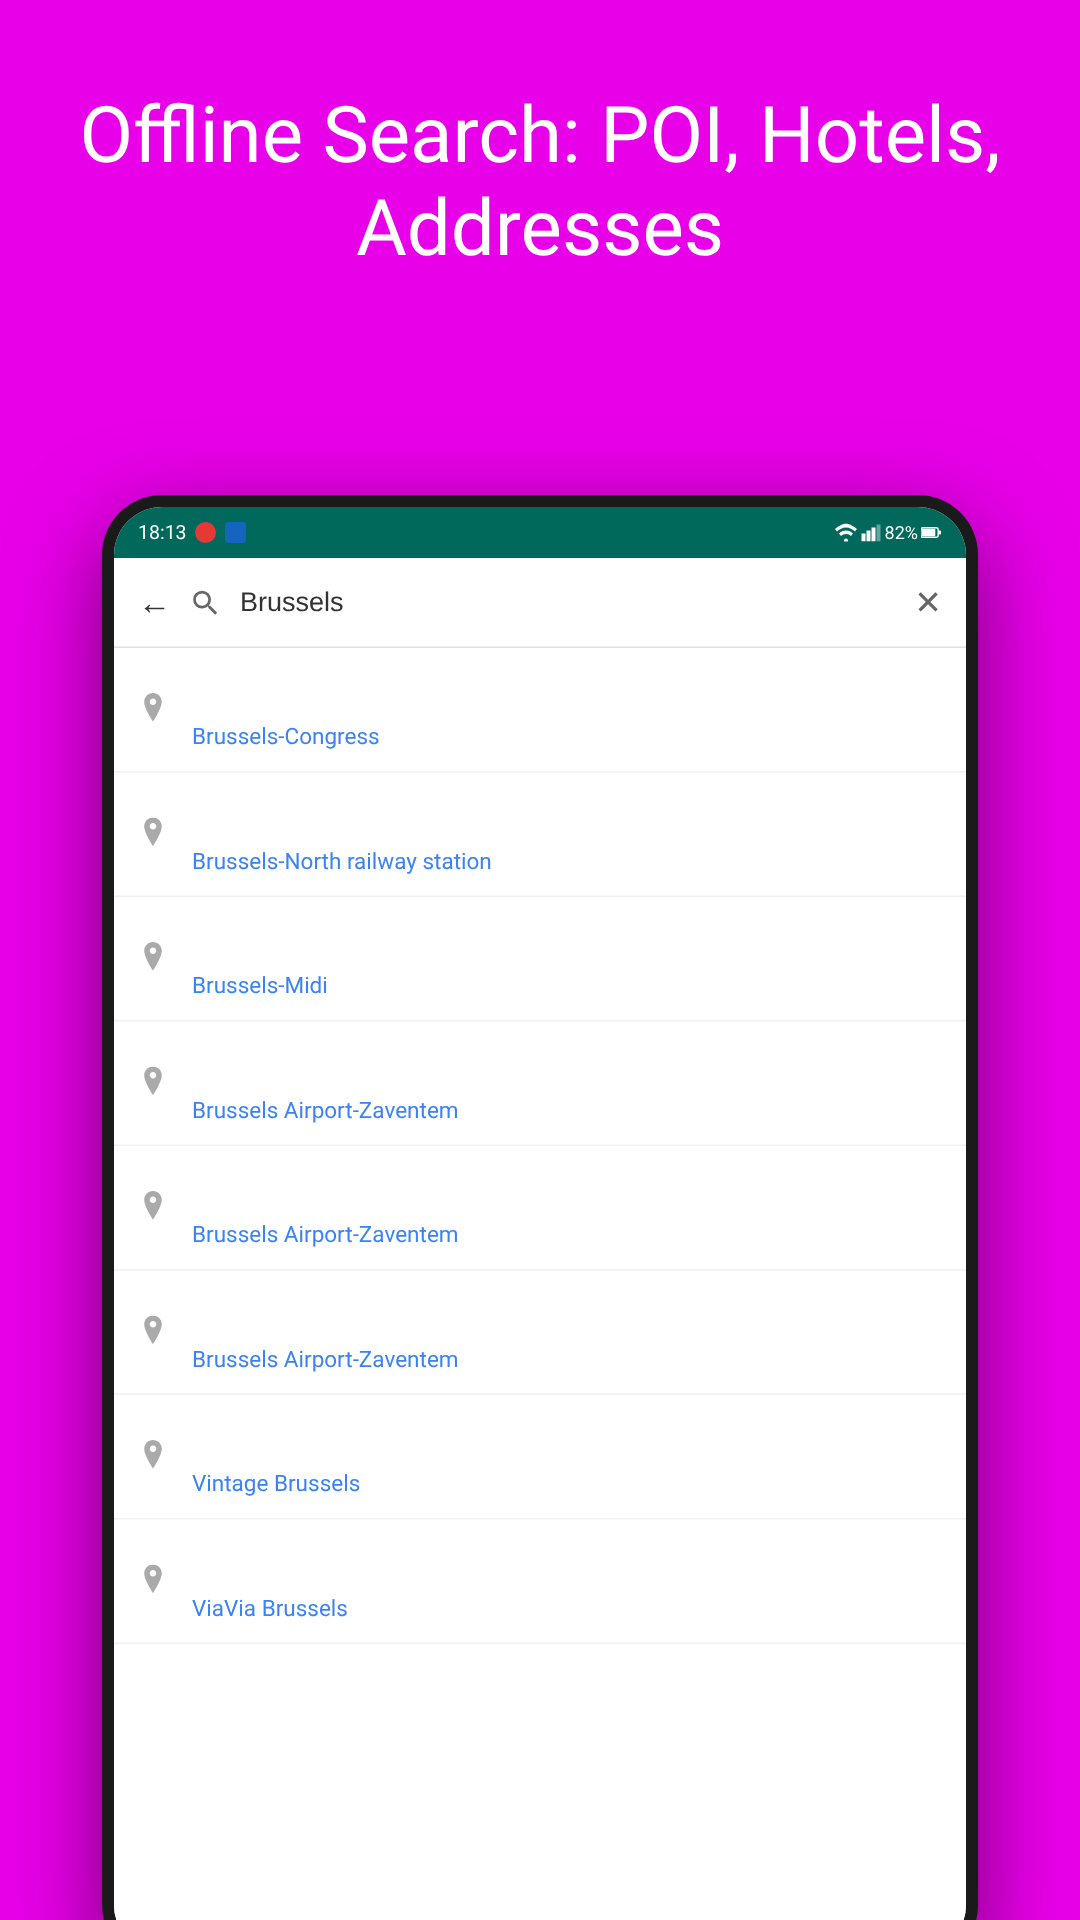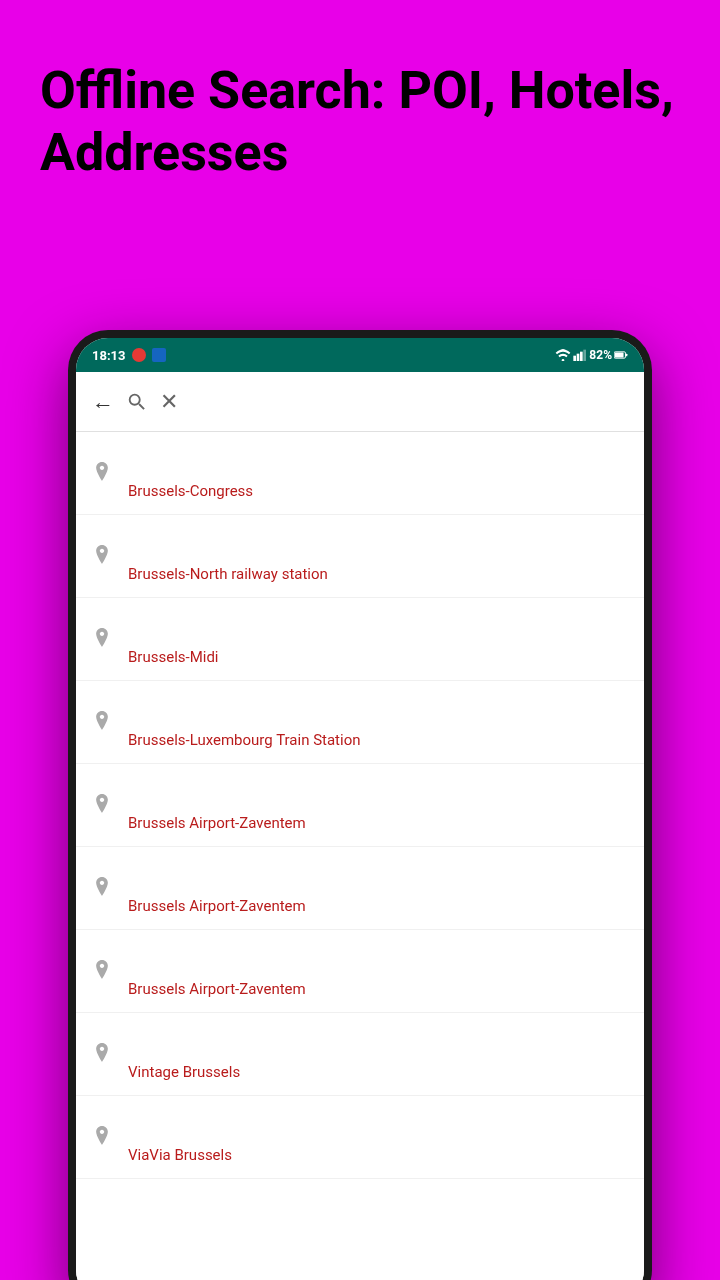--- a/index.html
+++ b/index.html
@@ -7,24 +7,25 @@
     body {
       width: 720px;
       height: 1280px;
       background-color: #e800e8;
       font-family: 'Roboto', Arial, sans-serif;
       overflow: hidden;
       position: relative;
     }
 
     .header-text {
-      color: #000000;
+      text-align: center;
+      color: #ffffff;
       padding: 60px 40px 40px;
       font-size: 52px;
-      font-weight: 700;
+      font-weight: 400;
       line-height: 1.2;
     }
 
     .phone-container {
       position: absolute;
       top: 330px;
       left: 68px;
       width: 584px;
       height: 980px;
       background: #1a1a1a;
@@ -44,21 +45,21 @@
     }
 
     .status-bar {
       background: #00695c;
       color: white;
       display: flex;
       justify-content: space-between;
       align-items: center;
       padding: 6px 16px;
       font-size: 13px;
-      font-weight: 700;
+      font-weight: 400;
       min-height: 34px;
     }
 
     .status-left {
       display: flex;
       align-items: center;
       gap: 6px;
     }
 
     .status-right {
@@ -133,21 +134,21 @@
     }
 
     .pin-svg {
       width: 18px;
       height: 22px;
       fill: #aaa;
     }
 
     .result-text {
       font-size: 15px;
-      color: #b91c1c;
+      color: #3b82f6;
       font-weight: 400;
       margin-top: 36px;
     }
   </style>
 </head>
 <body>
 
 <div class="header-text">
   <span>Offline Search:
 POI, Hotels, Addresses</span>
@@ -184,20 +185,21 @@
           <rect x="18" y="4" width="3" height="4" rx="1" fill="white"></rect>
         </svg>
       </div>
     </div>
 
     <div class="search-bar">
       <button class="back-btn">←</button>
       <svg width="22" height="22" viewBox="0 0 24 24" fill="#666">
         <path d="M15.5 14h-.79l-.28-.27A6.471 6.471 0 0 0 16 9.5 6.5 6.5 0 1 0 9.5 16c1.61 0 3.09-.59 4.23-1.57l.27.28v.79l5 4.99L20.49 19l-4.99-5zm-6 0C7.01 14 5 11.99 5 9.5S7.01 5 9.5 5 14 7.01 14 9.5 11.99 14 9.5 14z"></path>
       </svg>
+      <input type="text" readonly="" value="Brussels" style="">
       <button class="clear-btn">✕</button>
     </div>
 
     <div class="results-list" id="results-container">
     <div class="result-item">
       <div class="pin-icon">
         <svg class="pin-svg" viewBox="0 0 24 30" xmlns="http://www.w3.org/2000/svg">
           <path d="M12 0C7.6 0 4 3.6 4 8c0 6 8 18 8 18s8-12 8-18c0-4.4-3.6-8-8-8zm0 11c-1.7 0-3-1.3-3-3s1.3-3 3-3 3 1.3 3 3-1.3 3-3 3z"></path>
         </svg>
       </div>
@@ -218,28 +220,20 @@
         </svg>
       </div>
       <span class="result-text">Brussels-Midi</span>
     </div>
         <div class="result-item">
       <div class="pin-icon">
         <svg class="pin-svg" viewBox="0 0 24 30" xmlns="http://www.w3.org/2000/svg">
           <path d="M12 0C7.6 0 4 3.6 4 8c0 6 8 18 8 18s8-12 8-18c0-4.4-3.6-8-8-8zm0 11c-1.7 0-3-1.3-3-3s1.3-3 3-3 3 1.3 3 3-1.3 3-3 3z"></path>
         </svg>
       </div>
-      <span class="result-text">Brussels-Luxembourg Train Station</span>
-    </div>
-        <div class="result-item">
-      <div class="pin-icon">
-        <svg class="pin-svg" viewBox="0 0 24 30" xmlns="http://www.w3.org/2000/svg">
-          <path d="M12 0C7.6 0 4 3.6 4 8c0 6 8 18 8 18s8-12 8-18c0-4.4-3.6-8-8-8zm0 11c-1.7 0-3-1.3-3-3s1.3-3 3-3 3 1.3 3 3-1.3 3-3 3z"></path>
-        </svg>
-      </div>
       <span class="result-text">Brussels Airport-Zaventem</span>
     </div>
         <div class="result-item">
       <div class="pin-icon">
         <svg class="pin-svg" viewBox="0 0 24 30" xmlns="http://www.w3.org/2000/svg">
           <path d="M12 0C7.6 0 4 3.6 4 8c0 6 8 18 8 18s8-12 8-18c0-4.4-3.6-8-8-8zm0 11c-1.7 0-3-1.3-3-3s1.3-3 3-3 3 1.3 3 3-1.3 3-3 3z"></path>
         </svg>
       </div>
       <span class="result-text">Brussels Airport-Zaventem</span>
     </div>

